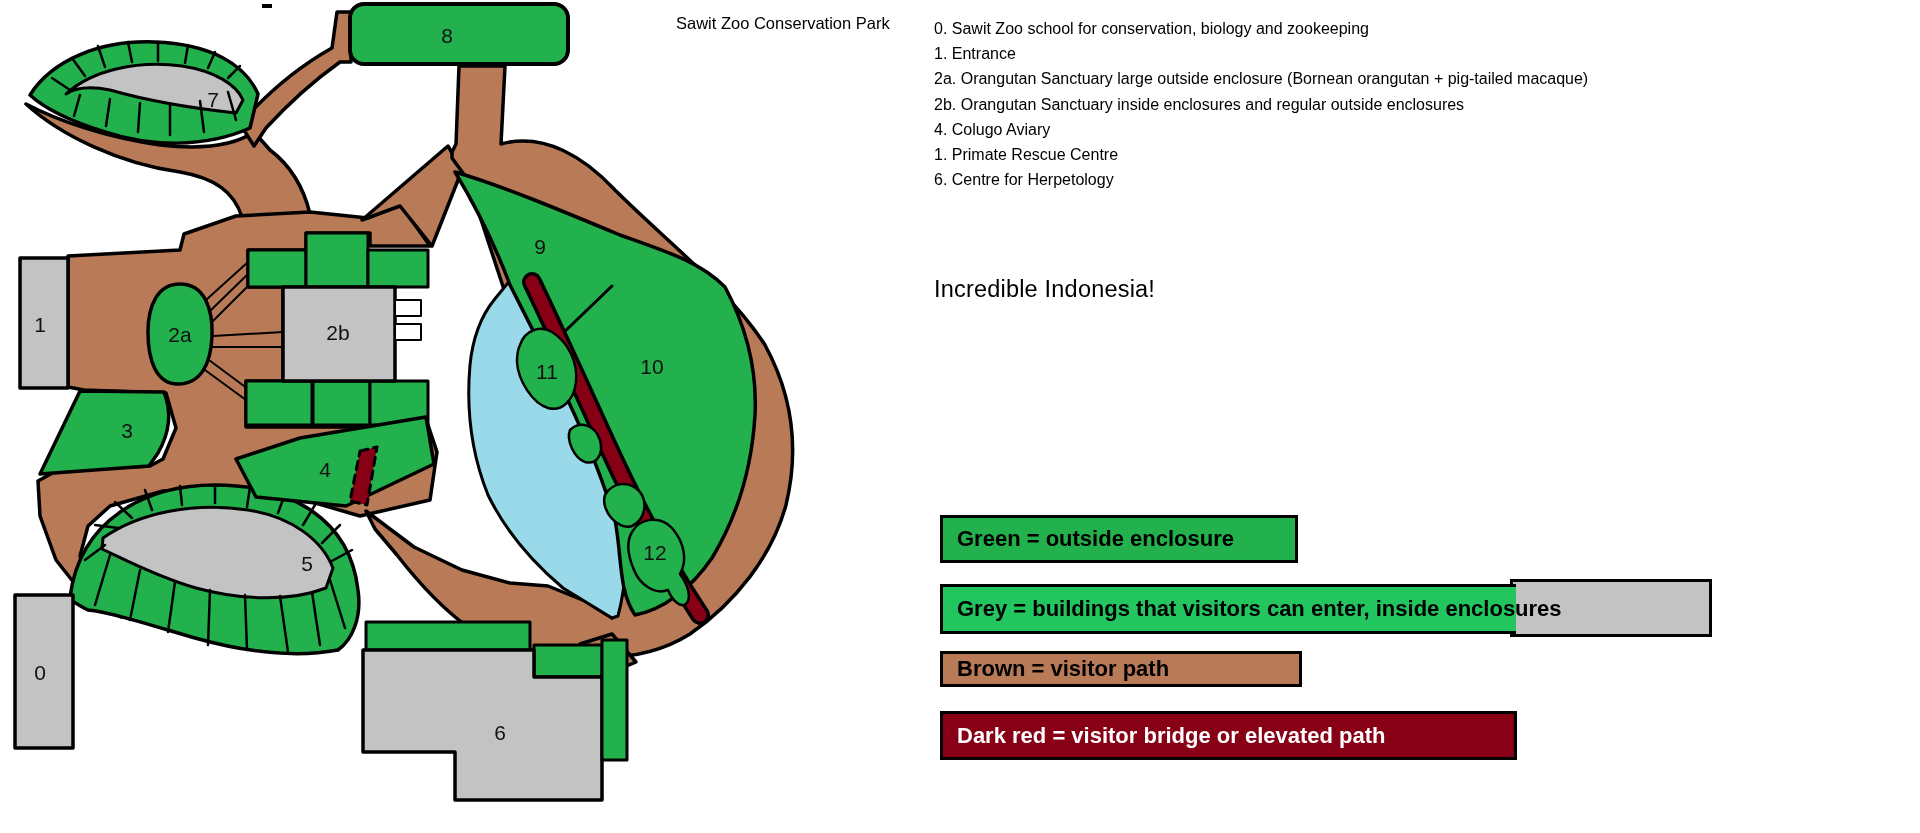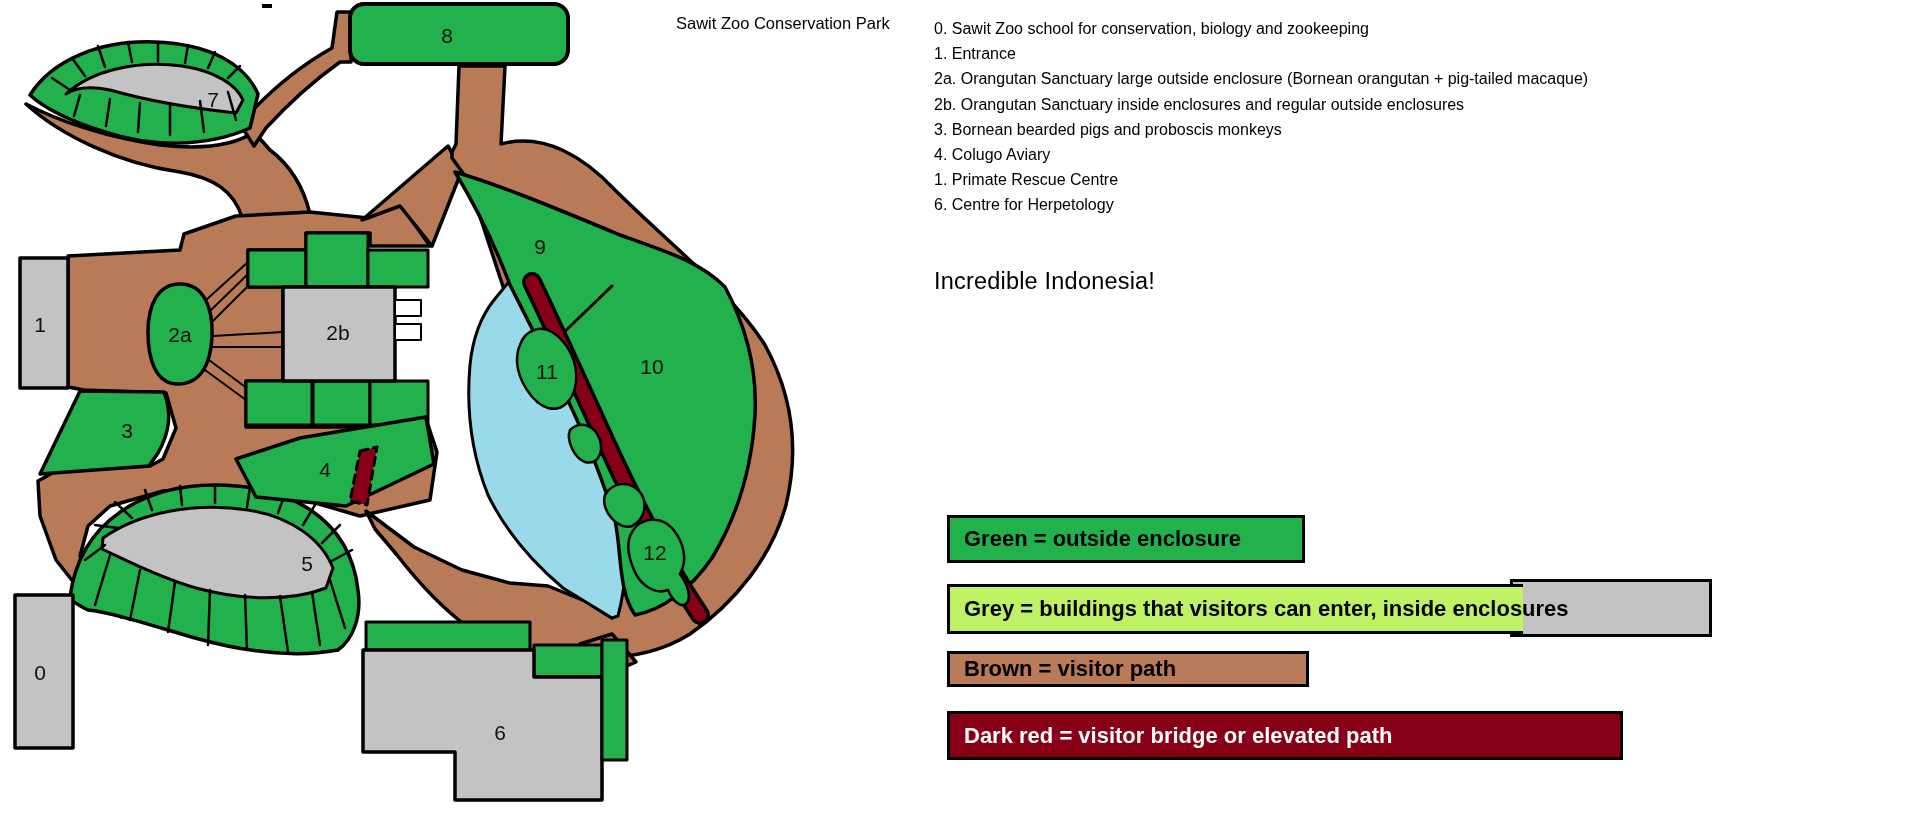--- a/index.html
+++ b/index.html
@@ -3,31 +3,31 @@
 <meta charset="utf-8">
 <style>
   html,body{margin:0;padding:0;background:#fff;width:1920px;height:833px;overflow:hidden;
     font-family:"Liberation Sans", sans-serif;color:#000;}
   .abs{position:absolute;}
   .nowrap{white-space:nowrap;}
   #stage{position:relative;width:1920px;height:833px;background:#fff;}
   #map-svg{position:absolute;left:0;top:0;}
   #park-title{left:676px;top:14px;font-size:16.5px;}
   #key-list{left:934px;top:16px;font-size:16px;line-height:25.2px;}
-  #incredible-heading{left:934px;top:268px;font-size:23.5px;letter-spacing:.2px;}
+  #incredible-heading{left:934px;top:276px;font-size:23.5px;letter-spacing:.2px;}
   #sumatra-block{left:934px;top:315px;font-size:17.5px;line-height:25.4px;}
   #mentawai-block{left:934px;top:397px;font-size:17.5px;line-height:25.4px;}
   .legend-box{position:absolute;border:3px solid #000;display:flex;align-items:center;
-    font-size:22px;font-weight:bold;padding-left:14px;box-sizing:border-box;margin-left:7px;}
+    font-size:22px;font-weight:bold;padding-left:14px;box-sizing:border-box;}
   #legend-green{left:940px;top:515px;width:358px;height:48px;background:#22B14C;}
   #legend-grey2{left:1510px;top:579px;width:196px;height:52px;background:#C3C3C3;border:3px solid #000;}
-  #legend-grey{left:940px;top:584px;width:576px;height:50px;background:#bef264;border-right:none;}
+  #legend-grey{left:940px;top:584px;width:576px;height:50px;background:#22c55e;border-right:none;}
   #legend-grey .spill{position:absolute;left:14px;top:9px;white-space:nowrap;}
   #legend-brown{left:940px;top:651px;width:362px;height:36px;background:#B97A57;}
-  #legend-red{left:940px;top:711px;width:676px;height:49px;background:#880015;color:#fff;}
+  #legend-red{left:940px;top:711px;width:577px;height:49px;background:#880015;color:#fff;}
   svg text{font-family:"Liberation Sans", sans-serif;font-size:21px;fill:#111;}
 </style>
 </head>
 <body>
 
 <div id="stage">
 
   <svg id="map-svg" width="860" height="833" viewBox="0 0 860 833">
     <g stroke="#000" stroke-linejoin="round" stroke-linecap="round">
 
@@ -173,21 +173,20 @@
     </g>
   </svg>
 
   <div id="park-title" class="abs nowrap">Sawit Zoo Conservation Park</div>
 
   <div id="key-list" class="abs">
     <div class="nowrap">0. Sawit Zoo school for conservation, biology and zookeeping</div>
     <div class="nowrap">1. Entrance</div>
     <div class="nowrap">2a. Orangutan Sanctuary large outside enclosure (Bornean orangutan + pig-tailed macaque)</div>
     <div class="nowrap">2b. Orangutan Sanctuary inside enclosures and regular outside enclosures</div>
-    <div class="nowrap">3. Bornean bearded pigs and proboscis monkeys</div>
     <div class="nowrap">4. Colugo Aviary</div>
     <div class="nowrap">1. Primate Rescue Centre</div>
     <div class="nowrap">6. Centre for Herpetology</div>
   </div>
 
   <div id="incredible-heading" class="abs nowrap">Incredible Indonesia!</div>
 
 
 
   <div id="legend-green" class="legend-box nowrap">

